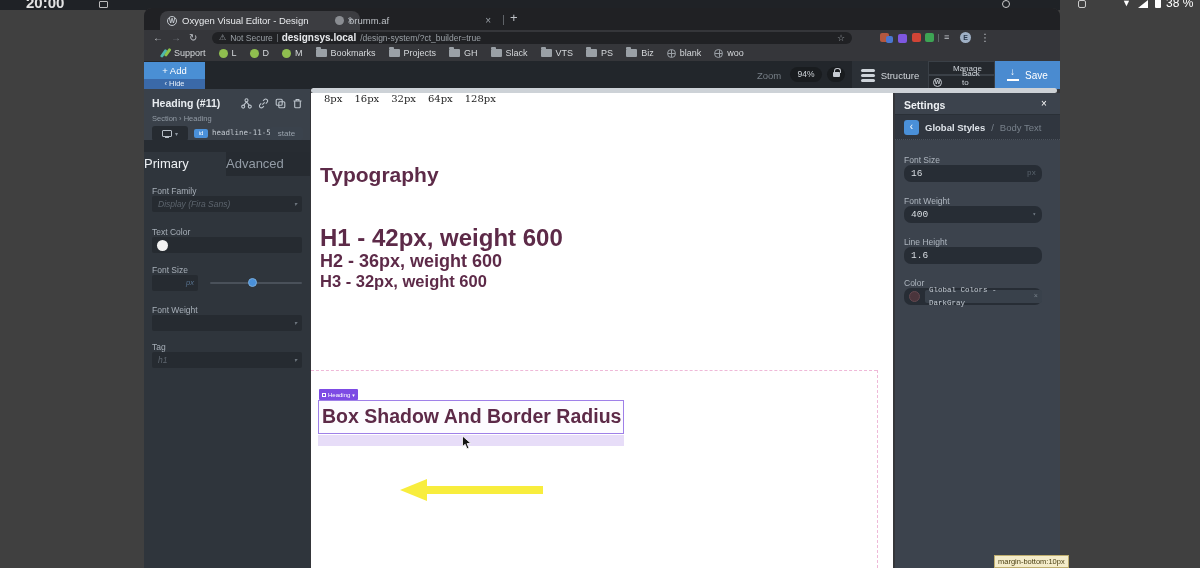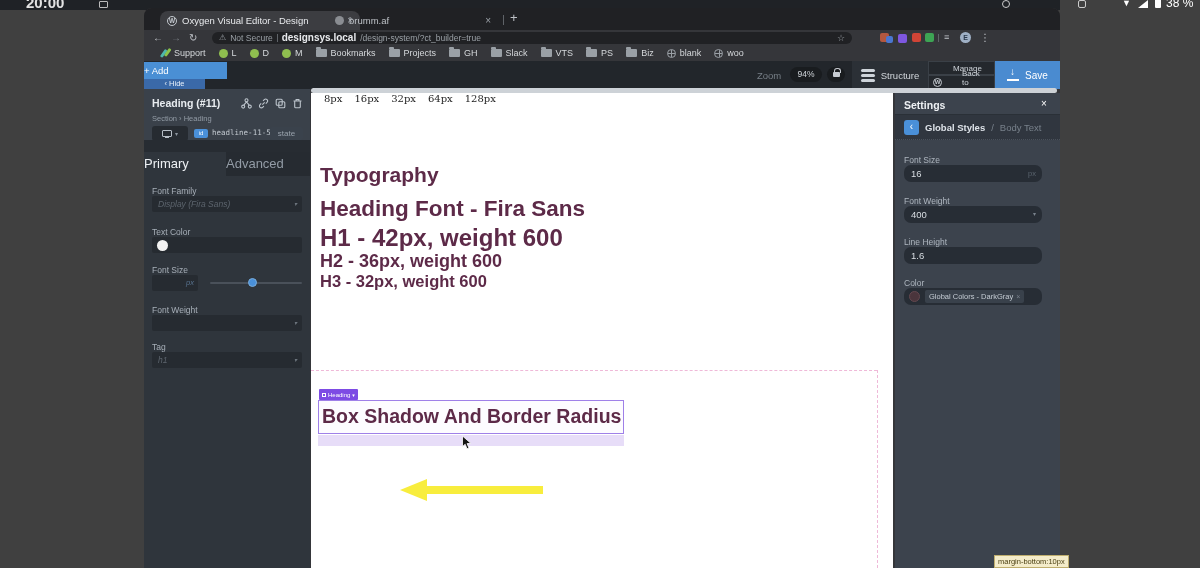--- a/index.html
+++ b/index.html
@@ -41,21 +41,21 @@
   .glob::before{content:"";position:absolute;top:3.5px;left:0;right:0;height:1px;background:#9aa0a6;}
   .glob::after{content:"";position:absolute;left:3.5px;top:0;bottom:0;width:1px;background:#9aa0a6;}
   .gdot{width:9px;height:9px;border-radius:50%;background:#8fbe4f;flex:none;}
   .slk{width:10px;height:10px;position:relative;flex:none;}
   .slk::before,.slk::after{content:"";position:absolute;width:9px;height:2.5px;border-radius:1px;transform:rotate(-55deg);}
   .slk::before{left:-1px;top:4px;background:#4db6ac;}
   .slk::after{left:3px;top:3px;background:#8bc34a;}
 
   
   .edbar{left:0;top:53px;width:916px;height:28px;background:#22262b;}
-  .btn-add{position:absolute;left:0;top:1px;width:83px;height:17px;background:#4a8fd4;color:#fff;font-size:9.5px;line-height:17px;}
+  .btn-add{position:absolute;left:0;top:1px;width:61px;height:17px;background:#4a8fd4;color:#fff;font-size:9.5px;text-align:center;line-height:17px;}
   .btn-hide{position:absolute;left:0;top:18px;width:61px;height:10px;background:#3a69a8;color:#e8f0fa;font-size:7.5px;text-align:center;line-height:10px;}
   .zoomlbl{color:#777f87;font-size:9.5px;}
   .pill{background:#191c1f;border-radius:8px;color:#cfd4d9;font-size:8.5px;text-align:center;}
   .lock{width:7px;height:5px;background:#c7ccd2;border-radius:1px;position:relative;}
   .lock::before{content:"";position:absolute;top:-4px;left:1px;width:5px;height:4px;border:1px solid #c7ccd2;border-bottom:none;border-radius:3px 3px 0 0;}
   .structure{position:absolute;left:708px;top:0;width:76px;height:28px;background:#2b3036;display:flex;align-items:center;justify-content:center;gap:6px;color:#d2d7dc;font-size:9.5px;}
   .layers{display:flex;flex-direction:column;gap:2px;width:14px;}
   .layers i{height:3px;background:#ced4da;border-radius:1.5px;display:block;}
   .mngrow{position:absolute;left:784px;width:67px;height:14px;background:#24282d;border:1px solid #3a4047;display:flex;align-items:center;padding:0 4px;gap:20px;color:#cdd3d9;font-size:8px;}
   .mngrow .chev{margin-left:auto;font-size:6px;color:#8b929a;}
@@ -114,21 +114,21 @@
 
   
   .rpanel{left:895px;top:93px;width:165px;height:475px;background:#3c434d;}
   .rp-title{position:absolute;left:9px;top:6px;font-size:10.5px;font-weight:bold;color:#eef1f4;}
   .rp-x{position:absolute;left:146px;top:5px;font-size:10px;color:#fff;}
   .rp-sub{position:absolute;left:0;top:21px;width:165px;height:26px;background:#30363f;border-top:1px solid #2a3037;border-bottom:1px dotted #4a515b;display:flex;align-items:center;padding-left:9px;gap:6px;}
   .rp-back{width:15px;height:15px;background:#4a90d9;border-radius:3px;color:#fff;font-size:10px;text-align:center;line-height:14px;}
   .rp-bc1{font-size:9.5px;font-weight:bold;color:#dde2e8;}
   .rp-bc2,.rp-sep{font-size:9.5px;color:#78818b;}
   .rlbl{position:absolute;left:9px;font-size:8.5px;color:#aeb6bf;}
-  .rfield{position:absolute;left:9px;width:138px;height:17px;background:#272d35;border-radius:7px;color:#d9dee3;font-size:9.5px;line-height:17px;padding:0 7px;}
+  .rfield{position:absolute;left:9px;width:138px;height:17px;background:#272d35;border-radius:7px;color:#d9dee3;font-size:9.5px;line-height:17px;padding:0 7px;font-family:Liberation Mono, monospace;}
   .rfield .unit{position:absolute;right:6px;top:0;font-size:7.5px;color:#5a646e;}
   .rfield .chev{position:absolute;right:6px;top:0;font-size:6px;color:#79828c;}
   .cswatch{position:absolute;left:5px;top:3px;width:11px;height:11px;border-radius:50%;background:#4a353c;border:1px solid #63484f;}
   .chip{position:absolute;left:21px;top:2px;height:13px;background:#39414b;border-radius:2px;display:flex;align-items:center;padding:0 4px;gap:3px;font-size:7.5px;color:#c4cbd3;line-height:13px;}
   .chip .cx{color:#79828c;font-size:7px;}
 
   .tooltip{left:994px;top:555px;height:13px;background:#f4ecca;border:1px solid #bfae6e;color:#4a3f12;font-size:7.5px;line-height:11px;padding:0 3px;white-space:nowrap;}
   svg{display:block;}
 </style>
 </head>
@@ -360,21 +360,20 @@
   <div class="a page">
     <div class="spacerow serif">
       <span>8px</span>
       <span>16px</span>
       <span>32px</span>
       <span>64px</span>
       <span>128px</span>
     </div>
 
     <div class="t-typo maroon">Typography</div>
-    <div class="t-hf maroon">Heading Font - Fira Sans</div>
     <div class="t-h1 maroon">H1 - 42px, weight 600</div>
     <div class="t-h2 maroon">H2 - 36px, weight 600</div>
     <div class="t-h3 maroon">H3 - 32px, weight 600</div>
 
 
     <div class="secbh"></div>
     <div class="secbv"></div>
 
     <div class="selbadge">
       <span class="mv"></span>

